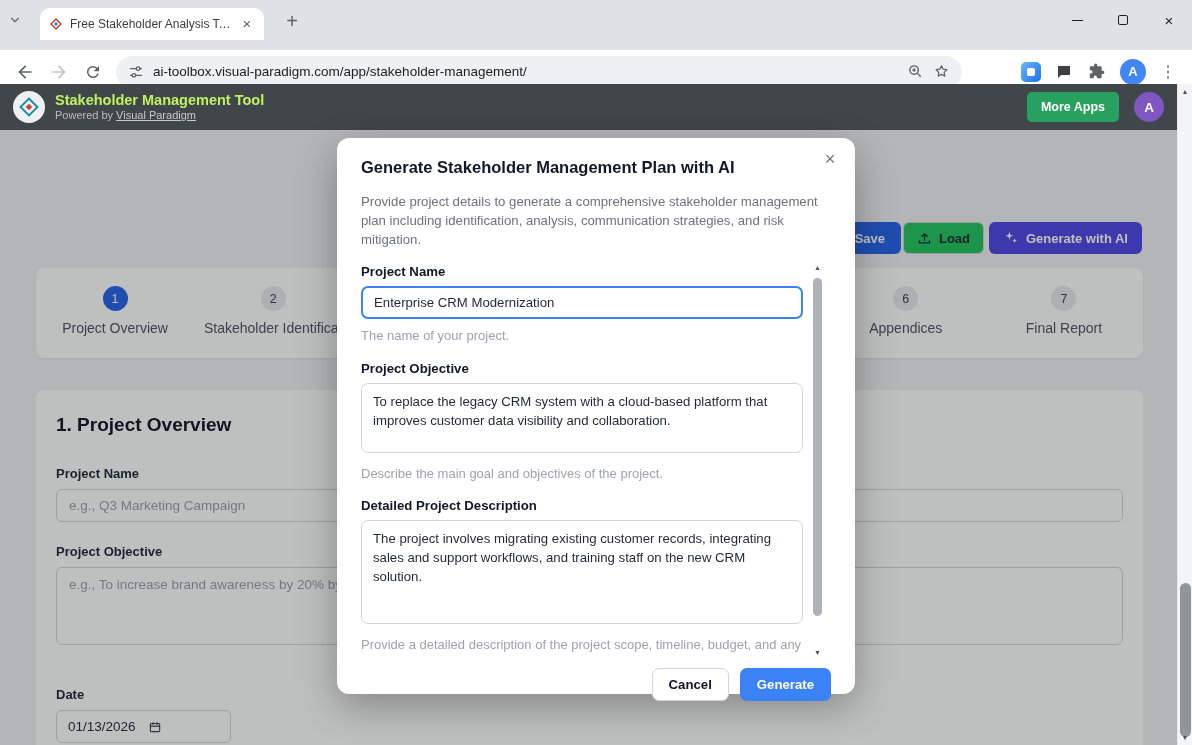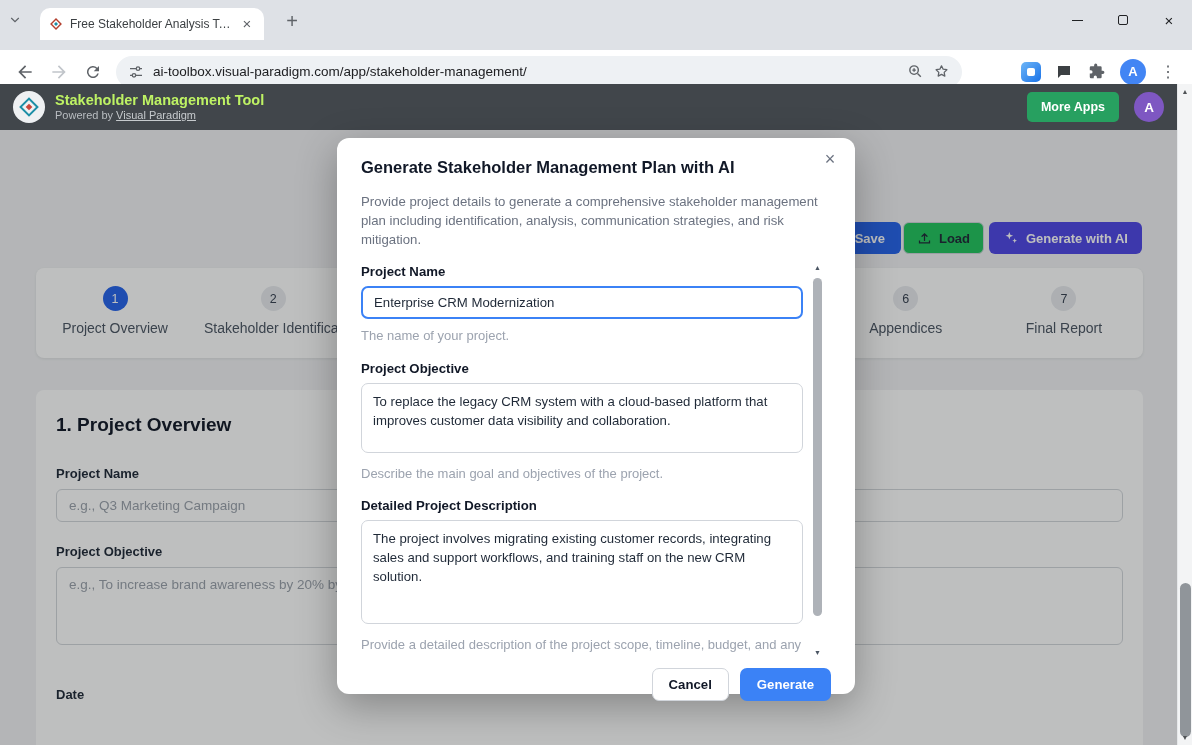--- a/index.html
+++ b/index.html
@@ -246,20 +246,29 @@
       <div class="fgroup">
         <div class="flabel">Project Name</div>
         <input class="finput" type="text" placeholder="e.g., Q3 Marketing Campaign" style="">
       </div>
       <div class="fgroup">
         <div class="flabel">Project Objective</div>
         <textarea class="ftext" placeholder="e.g., To increase brand awareness by 20% by the" style=""></textarea>
       </div>
       <div class="fgroup fgroup-date">
         <div class="flabel">Date</div>
+        <div class="datebox">
+          <span>01/13/2026</span>
+          <span class="cal">
+            <svg viewBox="0 0 24 24" width="14" height="14">
+                <rect x="4" y="6" width="16" height="14" rx="2" fill="none" stroke="currentColor" stroke-width="2"></rect>
+                <path d="M4 10.5h16M8.5 4v4M15.5 4v4" stroke="currentColor" stroke-width="2"></path>
+              </svg>
+          </span>
+        </div>
       </div>
     </div>
 
     <div class="overlay"></div>
   </div>
 
   <div class="scrollbar">
     <span class="sb-arrow sb-up">▲</span>
     <span class="sb-thumb"></span>
     <span class="sb-arrow sb-down">▼</span>

